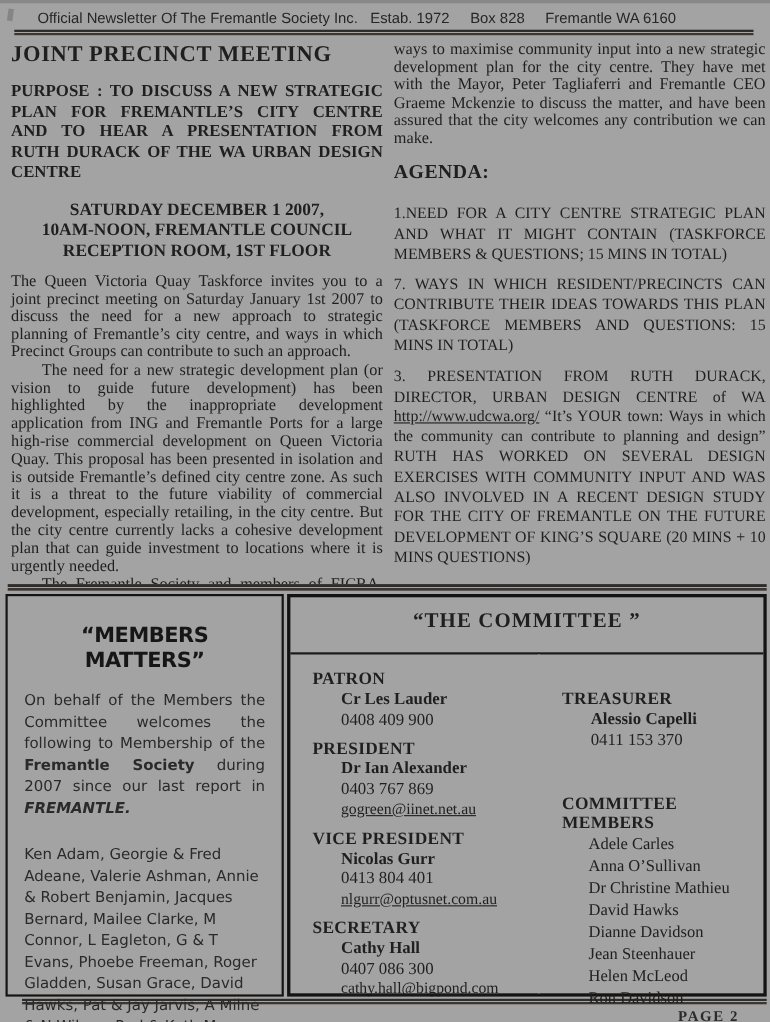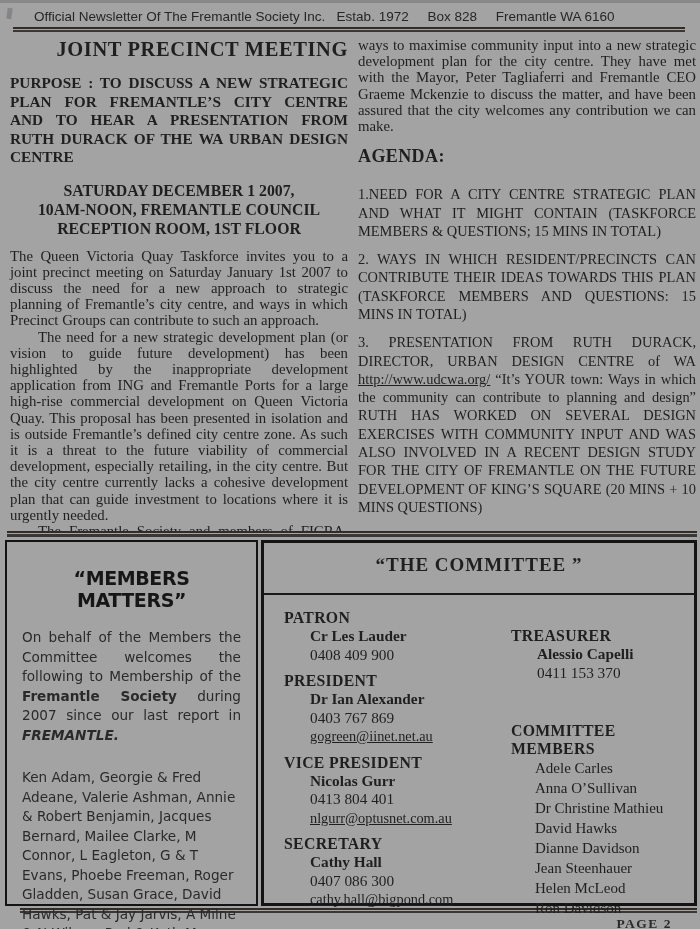--- a/index.html
+++ b/index.html
@@ -32,21 +32,21 @@
   
   .article{
     display:flex;gap:10px;
     padding:5px 4px 0 10px;
     height:494px;overflow:hidden;
   }
   .col-left{width:338px;flex:none;}
   .col-right{flex:1;min-width:0;}
   .headline{
     margin-top:1px;
-    text-align:right;
+    text-align:left;
     font-weight:bold;
     font-size:20.5px;
     letter-spacing:.6px;
   }
   .purpose{
     margin-top:13px;
     font-weight:bold;
     font-size:15.3px;line-height:18.5px;
     text-align:justify;
   }
@@ -159,21 +159,21 @@
       </div>
       <div class="bodytext p-first">The Queen Victoria Quay Taskforce invites you to a joint precinct meeting on Saturday January 1st 2007 to discuss the need for a new approach to strategic planning of Fremantle’s city centre, and ways in which Precinct Groups can contribute to such an approach.</div>
       <div class="bodytext p-indent">The need for a new strategic development plan (or vision to guide future development) has been highlighted by the inappropriate development application from ING and Fremantle Ports for a large high-rise commercial development on Queen Victoria Quay. This proposal has been presented in isolation and is outside Fremantle’s defined city centre zone. As such it is a threat to the future viability of commercial development, especially retailing, in the city centre. But the city centre currently lacks a cohesive development plan that can guide investment to locations where it is urgently needed.</div>
       <div class="bodytext p-indent">The Fremantle Society and members of FICRA, South City Precinct and the South Fremantle Precinct have been working over the past few months as a ‘Taskforce’ on</div>
     </div>
 
     <div class="col-right">
       <div class="bodytext">ways to maximise community input into a new strategic development plan for the city centre. They have met with the Mayor, Peter Tagliaferri and Fremantle CEO Graeme Mckenzie to discuss the matter, and have been assured that the city welcomes any contribution we can make.</div>
       <div class="agenda-heading">AGENDA:</div>
       <div class="agenda-item ai-1">1.NEED FOR A CITY CENTRE STRATEGIC PLAN AND WHAT IT MIGHT CONTAIN (TASKFORCE MEMBERS &amp; QUESTIONS; 15 MINS IN TOTAL)</div>
-      <div class="agenda-item ai-2">2. WAYS IN WHICH RESIDENT/PRECINCTS CAN CONTRIBUTE THEIR IDEAS TOWARDS THIS PLAN (TASKFORCE MEMBERS AND QUESTIONS: 15 MINS IN TOTAL)</div>
+      <div class="agenda-item ai-2">7. WAYS IN WHICH RESIDENT/PRECINCTS CAN CONTRIBUTE THEIR IDEAS TOWARDS THIS PLAN (TASKFORCE MEMBERS AND QUESTIONS: 15 MINS IN TOTAL)</div>
       <div class="agenda-item ai-3"><span>3. PRESENTATION FROM RUTH DURACK, DIRECTOR, URBAN DESIGN CENTRE of WA </span><span class="link">http://www.udcwa.org/</span><span> “It’s YOUR town: Ways in which the community can contribute to planning and design” RUTH HAS WORKED ON SEVERAL DESIGN EXERCISES WITH COMMUNITY INPUT AND WAS ALSO INVOLVED IN A RECENT DESIGN STUDY FOR THE CITY OF FREMANTLE ON THE FUTURE DEVELOPMENT OF KING’S SQUARE (20 MINS + 10 MINS QUESTIONS)</span></div>
 
     </div>
 
   </div>
 
   <div class="rule rule-mid"></div>
 
   <div class="bottom">
 

